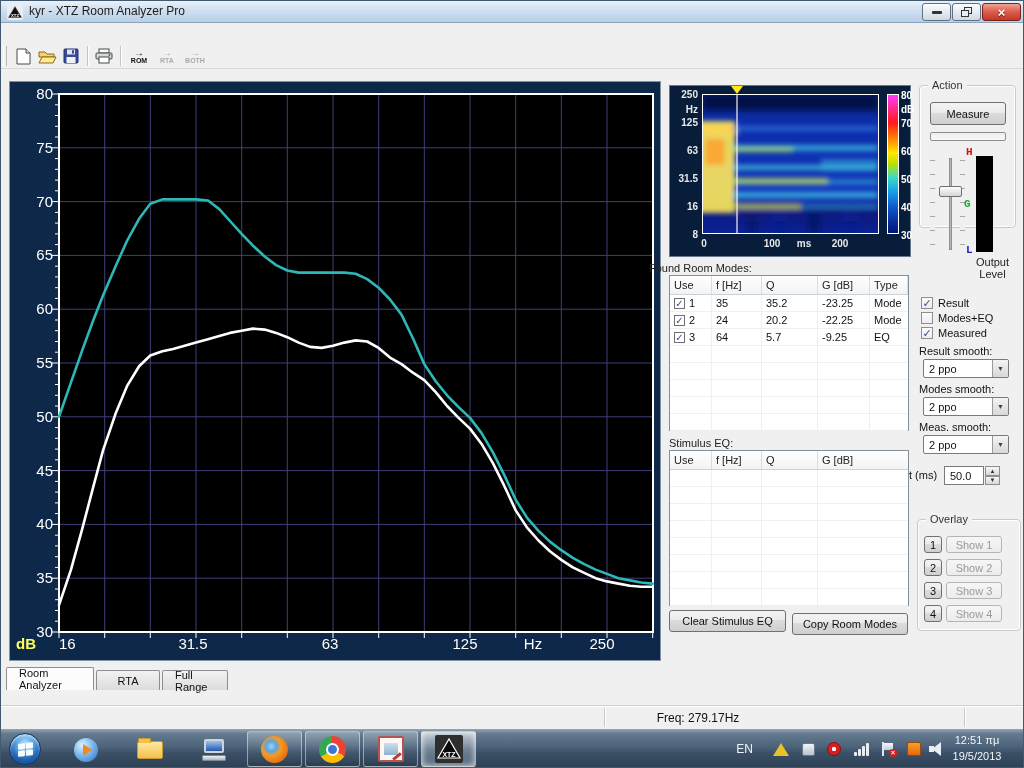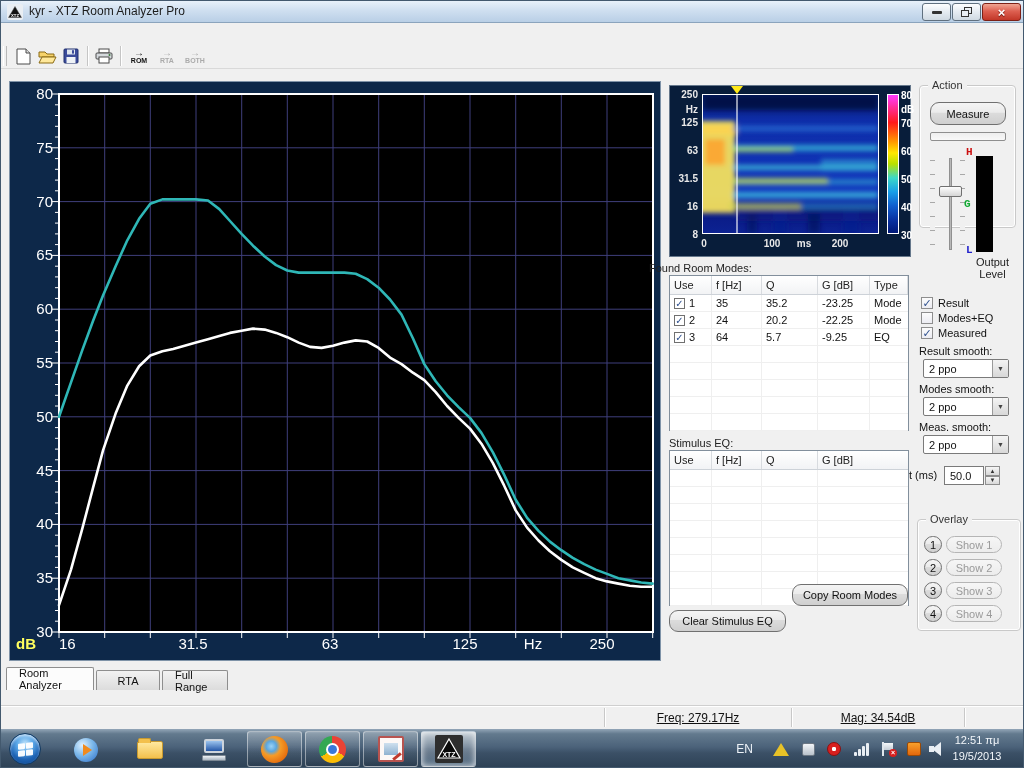--- a/index.html
+++ b/index.html
@@ -68,21 +68,21 @@
   .trow.thead{height:19px;background:linear-gradient(#ffffff,#f2f3f5);border-bottom:1px solid #cdd2d8;}
   .tc{padding:1px 4px;border-right:1px solid #efefef;overflow:hidden;white-space:nowrap;display:flex;align-items:center;}
   .thead .tc{border-right:1px solid #d8dbdf;color:#222;}
   .c0{width:42px;}.c1{width:50px;}.c2{width:56px;}.c3{width:52px;}.c4{flex:1;border-right:none;}
   .tbl4 .c3{flex:1;border-right:none;}
   .cbx{display:inline-block;width:11px;height:11px;border:1px solid #707070;background:#fff;font-size:10px;line-height:10px;
     color:#2d4f8e;text-align:center;margin-right:4px;flex:none;}
   .rnum{font-size:11px;}
 
   
-  .btn{position:absolute;height:22px;border:1px solid #707070;border-radius:9px;font-size:11px;color:#111;
+  .btn{position:absolute;height:22px;border:1px solid #707070;border-radius:3px;font-size:11px;color:#111;
     background:linear-gradient(#f4f4f4,#ebebeb 45%,#dcdcdc 46%,#cfcfcf);display:flex;align-items:center;justify-content:center;}
 
   
   .groupbox{position:absolute;border:1px solid #c9c9c9;border-radius:4px;box-shadow:inset 0 0 0 1px #fff;}
   .groupbox-label{position:absolute;top:-7px;left:8px;background:#f0f0f0;padding:0 4px;font-size:11px;color:#333;}
   .abs{position:absolute;}
   #action-progress{left:10px;top:46px;width:76px;height:9px;border:1px solid #8e8e8e;border-radius:2px;background:linear-gradient(#eee,#f8f8f8);}
   .tick-col{width:5px;background:repeating-linear-gradient(#f0f0f0 0 2px,#a8a8a8 2px 3px,#f0f0f0 3px 14px);}
   #slider-track{left:29px;top:72px;width:3px;height:92px;background:#b8b8b8;border:1px solid #909090;}
   #slider-thumb{left:19px;top:100px;width:23px;height:11px;border:1px solid #707070;border-radius:2px;background:linear-gradient(#fdfdfd,#d5d5d5);}
@@ -109,21 +109,21 @@
   .ov-show{position:absolute;left:28px;width:56px;height:17px;font-size:11px;color:#9a9a9a;border-color:#b5b5b5;background:linear-gradient(#f6f6f6,#ececec);}
 
   
   #tabs-row{position:absolute;left:2px;top:598px;height:24px;width:1020px;}
   .tab{position:absolute;top:3px;height:20px;padding:0 12px;font-size:11px;color:#111;display:flex;align-items:center;
     background:linear-gradient(#f2f2f2,#dcdcdc);border:1px solid #8e8e8e;border-bottom:none;border-radius:2px 2px 0 0;}
   .tab.active{top:0px;height:23px;background:#fcfcfc;z-index:2;}
 
   
   #statusbar{position:absolute;left:0;top:704px;width:1024px;height:24px;background:#f0f0f0;border-top:1px solid #cfcfcf;box-shadow:inset 0 1px 0 #fff;}
-  .sb-cell{position:absolute;top:2px;height:19px;border-left:1px solid #c8c8c8;box-shadow:1px 0 0 #ffffff inset;display:flex;align-items:center;justify-content:center;font-size:12px;color:#111;text-decoration:underline;}
+  .sb-cell{position:absolute;top:2px;height:19px;border-left:1px solid #c8c8c8;box-shadow:1px 0 0 #ffffff inset;display:flex;align-items:center;justify-content:center;font-size:12px;color:#111;}
 
   
   #taskbar{position:absolute;left:0;top:728px;width:1024px;height:40px;
     background:linear-gradient(#93a6b8,#68embedded 0);background:linear-gradient(#93a6b8 0%,#637a8e 12%,#4b627a 45%,#3b5066 60%,#2c4054 100%);}
   #start-orb{position:absolute;left:8px;top:4px;width:32px;height:32px;border-radius:50%;
     background:radial-gradient(circle at 50% 32%,#bfe3fb 0%,#5aa7e8 32%,#1e63b4 62%,#0a3f84 100%);
     border:1px solid #123a62;box-shadow:inset 0 2px 3px rgba(255,255,255,.7);display:flex;align-items:center;justify-content:center;}
   .orb-flag{width:15px;height:13px;display:grid;grid-template-columns:7px 7px;grid-template-rows:6px 6px;gap:1px;transform:skewY(-6deg);}
   .orb-flag span{background:#fff;border-radius:1px;opacity:.95;}
   .ql-icon{position:absolute;top:8px;width:26px;height:26px;display:flex;align-items:center;justify-content:center;}
@@ -547,21 +547,21 @@
         </div>
         <div class="trow">
           <div class="tc c0"></div>
           <div class="tc c1"></div>
           <div class="tc c2"></div>
           <div class="tc c3"></div>
         </div>
       </div>
 
     <button class="btn" style="left:668px;top:541px;width:117px;">Clear Stimulus EQ</button>
-    <button class="btn" style="left:791px;top:515px;width:116px;">Copy Room Modes</button>
+    <button class="btn" style="left:791px;top:544px;width:116px;">Copy Room Modes</button>
 
     <div class="groupbox" style="left:918px;top:16px;width:97px;height:143px;">
       <span class="groupbox-label">Action</span>
       <button class="btn abs" style="left:10px;top:16px;width:76px;height:23px;">Measure</button>
       <div id="action-progress" class="abs"></div>
       <div class="tick-col abs" style="left:10px;top:72px;height:92px;"></div>
       <div class="tick-col abs" style="left:40px;top:72px;height:92px;"></div>
       <div id="slider-track" class="abs"></div>
       <div id="slider-thumb" class="abs"></div>
       <div id="meter-bar" class="abs"></div>
@@ -624,21 +624,20 @@
 
     <div id="tabs-row">
         <div class="tab active" style="left:3px;width:88px;justify-content:center;">Room Analyzer</div>
         <div class="tab" style="left:93px;width:64px;justify-content:center;">RTA</div>
         <div class="tab" style="left:159px;width:66px;justify-content:center;">Full Range</div>
       </div>
   </div>
 
   <div id="statusbar">
     <div class="sb-cell" style="left:603px;width:187px;">Freq: 279.17Hz</div>
-    <div class="sb-cell" style="left:790px;width:173px;">Mag: 34.54dB</div>
     <div class="sb-cell" style="left:963px;width:61px;"></div>
   </div>
 
   <div id="taskbar">
     <div id="start-orb">
       <span class="orb-flag">
           <span></span>
           <span></span>
           <span></span>
           <span></span>

